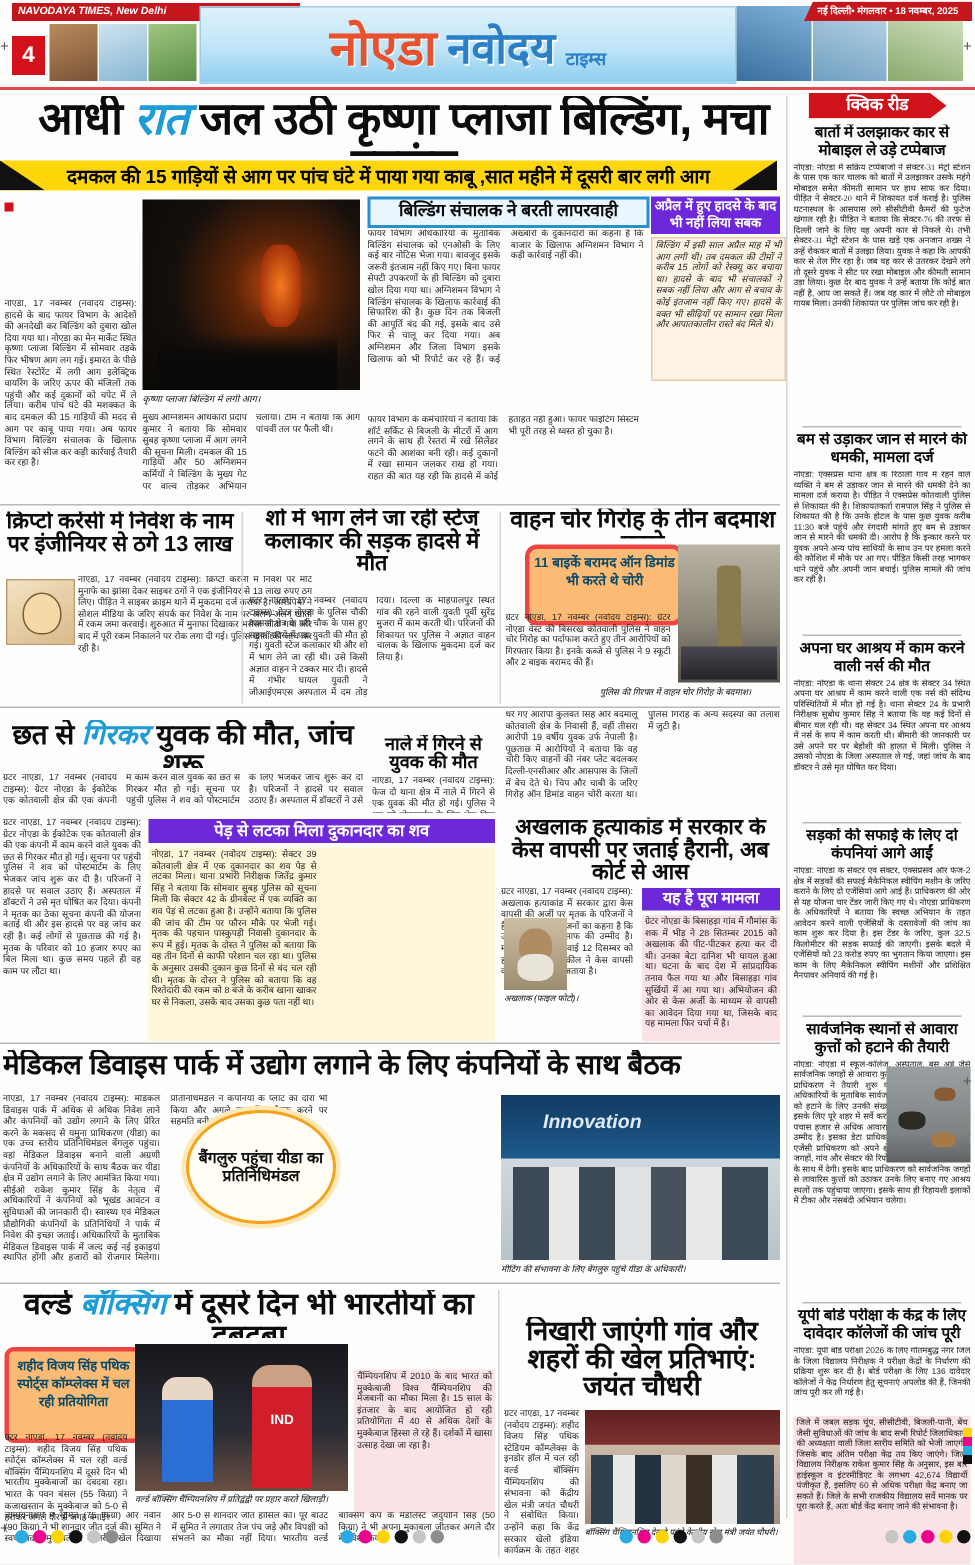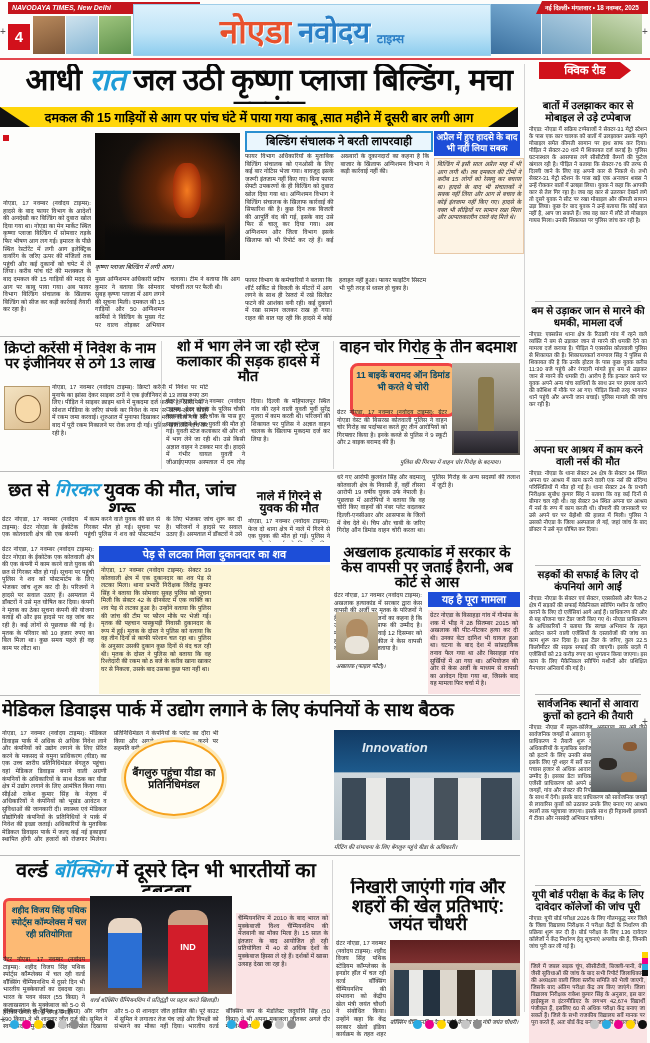--- a/index.html
+++ b/index.html
@@ -29,21 +29,21 @@
   .collage{display:flex;gap:1px;}
   .collage>div{flex:1;}
   
   .lead-head{font-size:30px;letter-spacing:-.5px;}
   .ystrip{background:#ffd60a;display:flex;align-items:center;justify-content:center;}
   .ystrip .txt{font-size:12.6px;font-weight:700;color:#000;}
   .ytri-l{width:30px;height:100%;background:#111;clip-path:polygon(0 0,100% 100%,0 100%);}
   .ytri-r{width:30px;height:100%;background:#111;clip-path:polygon(100% 0,100% 100%,0 100%);}
   
   .bluebox-h{border:2px solid #2a8fd0;background:#eaf6fd;font-size:11.5px;font-weight:700;text-align:center;line-height:16px;color:#0a0a0a;}
-  .redtitle{background:#1d4ed8;color:#fff;font-weight:700;text-align:center;}
+  .redtitle{background:#6d28d9;color:#fff;font-weight:700;text-align:center;}
   .cream{background:#fdf3e4;}
   .pinkbg{background:#fae3e4;}
   .yellowbg{background:#fdf6d8;}
   .cyanbadge{background:#fdba74;border:3px solid #ef4444;border-radius:8px;color:#064a68;font-weight:700;text-align:center;}
   .circle{border:2.5px solid #f6a21d;border-radius:50%;background:#fffdf4;box-shadow:0 0 0 3px #fde9b8;
           display:flex;align-items:center;justify-content:center;text-align:center;font-weight:700;font-size:10.5px;line-height:12px;color:#111;}
   .qbadge{background:#d0121b;color:#fff;font-weight:700;font-size:11.5px;line-height:17px;text-align:center;
           clip-path:polygon(0 0,88% 0,100% 50%,88% 100%,0 100%);}
   .kicker{font-size:8.6px;line-height:10px;font-weight:700;color:#101010;}
   .regdots{display:flex;gap:3px;}
@@ -196,21 +196,21 @@
   <div class="abs photo clip" style="left:390px;top:940px;width:130px;height:76px;background:linear-gradient(180deg,#5e2020 0%,#7e3030 30%,#cbb9a8 31%,#9e8d80 100%);">
     <div class="abs" style="left:4px;bottom:0;width:122px;height:46px;
          background:linear-gradient(90deg,#30404e 0 12%,#e9e9e7 12% 24%,#243240 24% 38%,#ddd7cd 38% 52%,#3a3026 52% 66%,#e9e9e7 66% 80%,#30404e 80% 100%);"></div>
   </div>
   <div class="abs cap clip" style="left:390px;top:1018px;width:130px;height:9px;font-size:5.6px;">बॉक्सिंग चैंम्पियनशिप देखने पहुंचे केन्द्रीय खेल मंत्री जयंत चौधरी।</div>
 
   <div class="abs vline" style="left:524px;top:64px;height:948px;"></div>
   <div class="abs" style="left:529px;top:62px;width:118px;height:950px;">
     <div class="qbadge" style="width:92px;height:17px;margin-left:10px;">क्विक रीड</div>
 
-    <div style="margin-top:21px;">
+    <div style="margin-top:4px;font-family:Liberation Serif, serif;">
       <div class="railhead clip" style="height:24px;">बातों में उलझाकर कार से मोबाइल ले उड़े टप्पेबाज</div>
       <div class="body55 clip" style="height:172px;margin-top:2px;">नोएडा: नोएडा में सक्रिय टप्पेबाजों ने सेक्टर-31 मेट्रो स्टेशन के पास एक कार चालक को बातों में उलझाकर उसके महंगे मोबाइल समेत कीमती सामान पर हाथ साफ कर दिया। पीड़ित ने सेक्टर-20 थाने में शिकायत दर्ज कराई है। पुलिस घटनास्थल के आसपास लगे सीसीटीवी कैमरों की फुटेज खंगाल रही है। पीड़ित ने बताया कि सेक्टर-76 की तरफ से दिल्ली जाने के लिए वह अपनी कार से निकले थे। तभी सेक्टर-31 मेट्रो स्टेशन के पास खड़े एक अनजान शख्स ने उन्हें रोककर बातों में उलझा लिया। युवक ने कहा कि आपकी कार से तेल गिर रहा है। जब वह कार से उतरकर देखने लगे तो दूसरे युवक ने सीट पर रखा मोबाइल और कीमती सामान उड़ा लिया। कुछ देर बाद युवक ने उन्हें बताया कि कोई बात नहीं है, आप जा सकते हैं। जब वह कार में लौटे तो मोबाइल गायब मिला। उनकी शिकायत पर पुलिस जांच कर रही है।</div>
     </div>
     <div class="hline" style="margin:3px 6px;"></div>
 
     <div>
       <div class="railhead clip" style="height:24px;">बम से उड़ाकर जान से मारने की धमकी, मामला दर्ज</div>
       <div class="body55 clip" style="height:106px;margin-top:2px;">नोएडा: एक्सप्रेस थाना क्षेत्र के रिठाली गांव में रहने वाले व्यक्ति ने बम से उड़ाकर जान से मारने की धमकी देने का मामला दर्ज कराया है। पीड़ित ने एक्सप्रेस कोतवाली पुलिस से शिकायत की है। शिकायतकर्ता रामपाल सिंह ने पुलिस से शिकायत की है कि उनके होटल के पास कुछ युवक करीब 11:30 बजे पहुंचे और रंगदारी मांगते हुए बम से उड़ाकर जान से मारने की धमकी दी। आरोप है कि इन्कार करने पर युवक अपने अन्य पांच साथियों के साथ उन पर हमला करने की कोशिश में मौके पर आ गए। पीड़ित किसी तरह भागकर थाने पहुंचे और अपनी जान बचाई। पुलिस मामले की जांच कर रही है।</div>
     </div>
     <div class="hline" style="margin:3px 6px;"></div>

